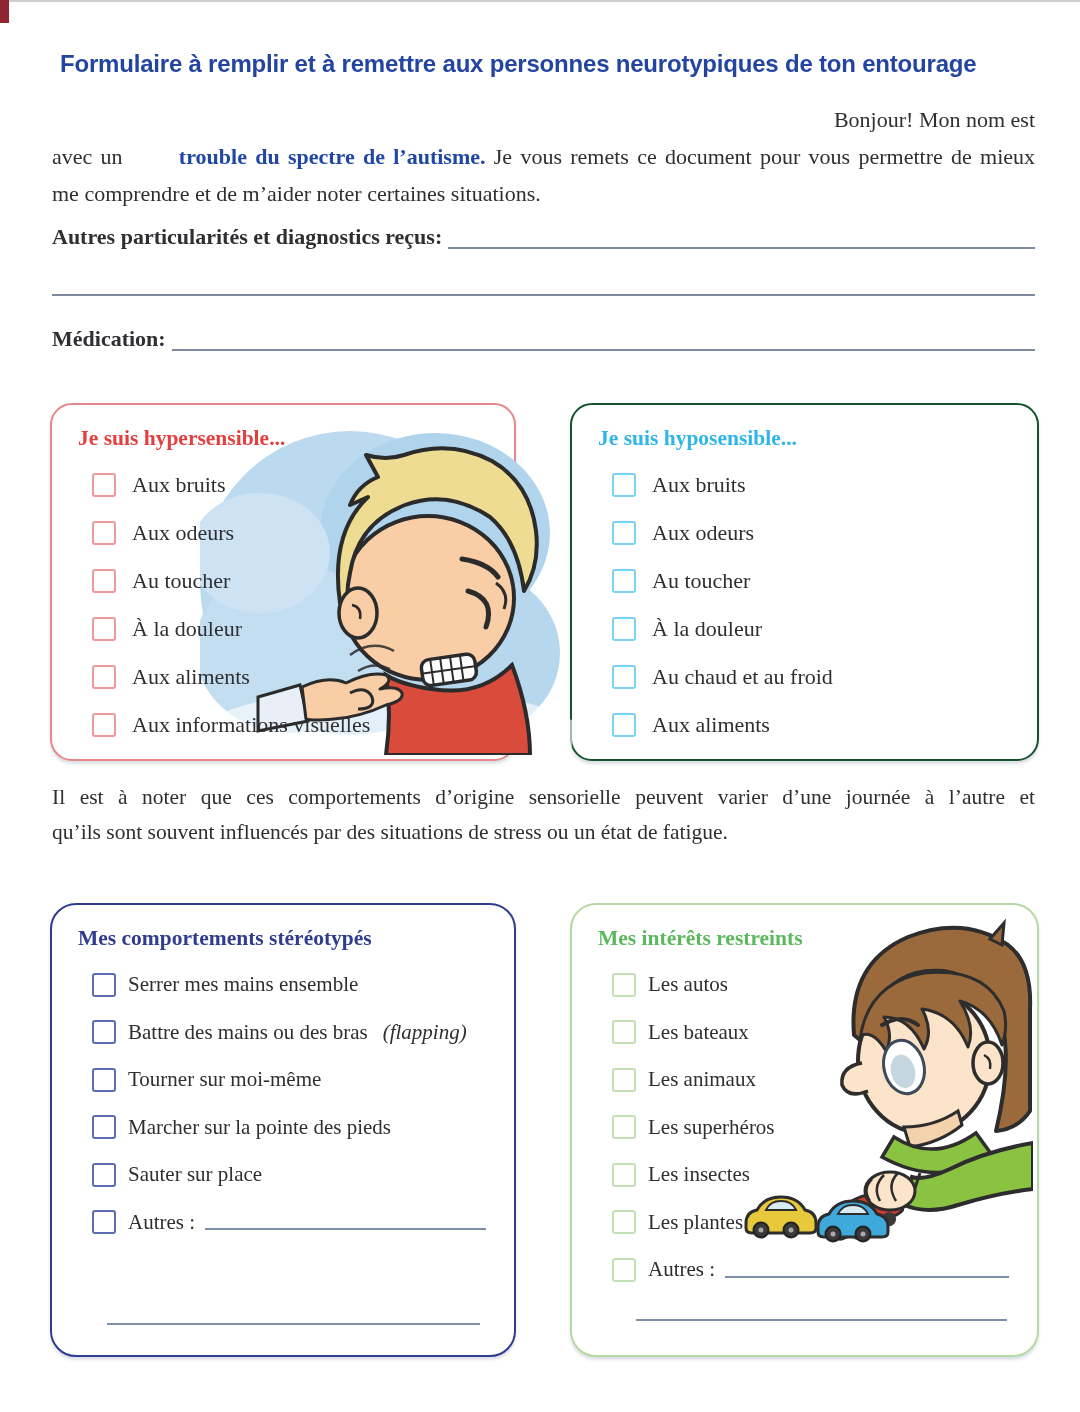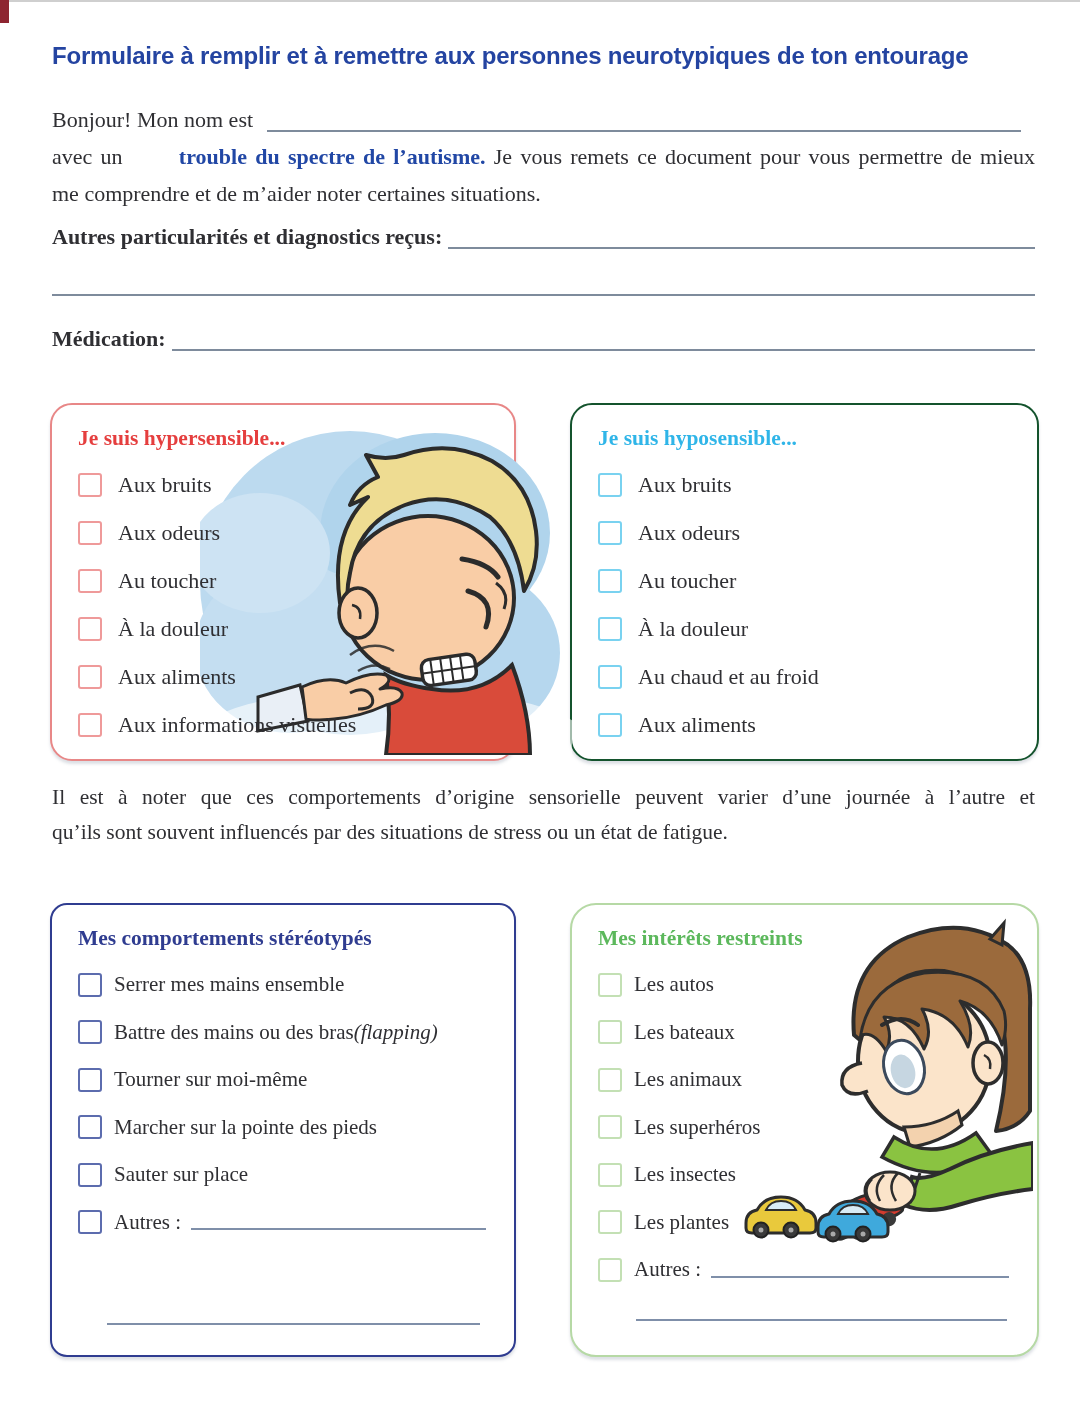--- a/index.html
+++ b/index.html
@@ -1,65 +1,65 @@
 <!DOCTYPE html>
 <html><head>
 <meta charset="utf-8">
 <style>
   html,body{margin:0;padding:0;background:#ffffff;}
   .page{position:relative;width:1080px;height:1412px;background:#ffffff;overflow:hidden;
         font-family:"Liberation Serif", serif;color:#2f2f33;}
   .top-edge{position:absolute;top:0;left:0;right:0;height:2px;background:#cfcfcf;}
   .corner-mark{position:absolute;top:0;left:0;width:9px;height:23px;background:#8e2531;}
 
-  .doc-title{position:absolute;left:52px;top:42px;width:985px;margin:0;
+  .doc-title{position:absolute;left:52px;top:42px;width:985px;margin:8px;
              font-family:"Liberation Sans", sans-serif;font-weight:bold;font-size:24px;
              letter-spacing:-0.2px;color:#2444a1;}
 
   .intro{position:absolute;left:52px;top:101px;width:983px;font-size:22px;}
   .intro-line{height:37px;line-height:37px;}
-  .flexline{display:flex;align-items:center;}
+  .flexline{display:flex;align-items:flex-end;flex-direction:column;}
   .blank{flex:1;border-bottom:2px solid #7e8b9c;height:30px;margin:0 14px 7px 14px;}
   .justify-full{text-align:justify;text-align-last:justify;-moz-text-align-last:justify;}
   .bold-blue{font-weight:bold;color:#2147a5;margin-left:48px;}
 
   .field-row{position:absolute;left:52px;width:983px;display:flex;align-items:flex-end;
              font-size:22px;height:34px;line-height:34px;}
   .field-label{font-weight:bold;white-space:nowrap;}
   .field-line{flex:1;border-bottom:2px solid #7e8b9c;height:26px;margin:0 0 5px 6px;}
   .sep-line{position:absolute;left:52px;right:45px;top:294px;border-bottom:2px solid #7e8b9c;}
 
   .note{position:absolute;left:52px;top:780px;width:983px;font-size:21.5px;line-height:35px;}
 
   .bx{position:absolute;background:#ffffff;border-radius:22px;
       box-shadow:0 3px 3px rgba(120,130,150,0.25);}
   #bx-hyper{left:50px;top:403px;width:462px;height:354px;border:2px solid #e88787;}
   #bx-hypo{left:570px;top:403px;width:465px;height:354px;border:2px solid #14532d;}
-  #bx-ster{left:50px;top:903px;width:462px;height:450px;border:2px solid #2f3c90;border-radius:17px;}
+  #bx-ster{left:50px;top:903px;width:462px;height:450px;border:2px solid #2f3c90;border-radius:26px;}
   #bx-int{left:570px;top:903px;width:465px;height:450px;border:2px solid #b6d9a5;border-radius:26px;}
 
   .bx-title{margin:16px 0 0 26px;font-weight:bold;font-size:21.5px;height:40px;line-height:34px;
             position:relative;z-index:3;}
   #bx-hyper .bx-title{color:#e53e3e;}
   #bx-hypo .bx-title{color:#2fb5e8;}
   #bx-ster .bx-title{color:#2f3c90;}
   #bx-int  .bx-title{color:#5cb85c;}
 
   .list{position:relative;z-index:3;}
-  .item{display:flex;align-items:center;padding-left:26px;}
+  .item{display:flex;align-items:center;padding-left:40px;}
   .row1 .item{height:48px;}
   .row2 .item{height:47.5px;}
   .cb{flex:none;width:20px;height:20px;border-radius:3px;background:#fff;border:2px solid #999;}
   .cb-red{border-color:#ef9a9a;}
   .cb-cyan{border-color:#79d2f0;}
   .cb-navy{border-color:#5c6cae;}
   .cb-green{border-color:#c3e0b4;}
   .lbl{margin-left:16px;font-size:22px;white-space:nowrap;}
   .row2 .lbl{margin-left:12px;font-size:21px;}
-  .it{font-style:italic;margin-left:0;font-size:21px;}
+  .it{font-style:italic;margin-left:15px;font-size:21px;}
   .fill{flex:1;border-bottom:2px solid #7f8fa9;height:24px;margin:0 28px 10px 10px;align-self:center;}
   .extra-line{position:absolute;border-bottom:2px solid #7f8fa9;z-index:3;}
   #bx-ster .extra-line{left:55px;right:34px;top:418px;}
   #bx-int  .extra-line{left:64px;right:30px;top:414px;}
 
   .illus-hyper{position:absolute;top:8px;right:-58px;width:372px;height:342px;z-index:2;pointer-events:none;}
   .illus-int{position:absolute;inset:0;z-index:1;pointer-events:none;border-radius:26px;overflow:hidden;}
 </style>
 </head>
 <body>

